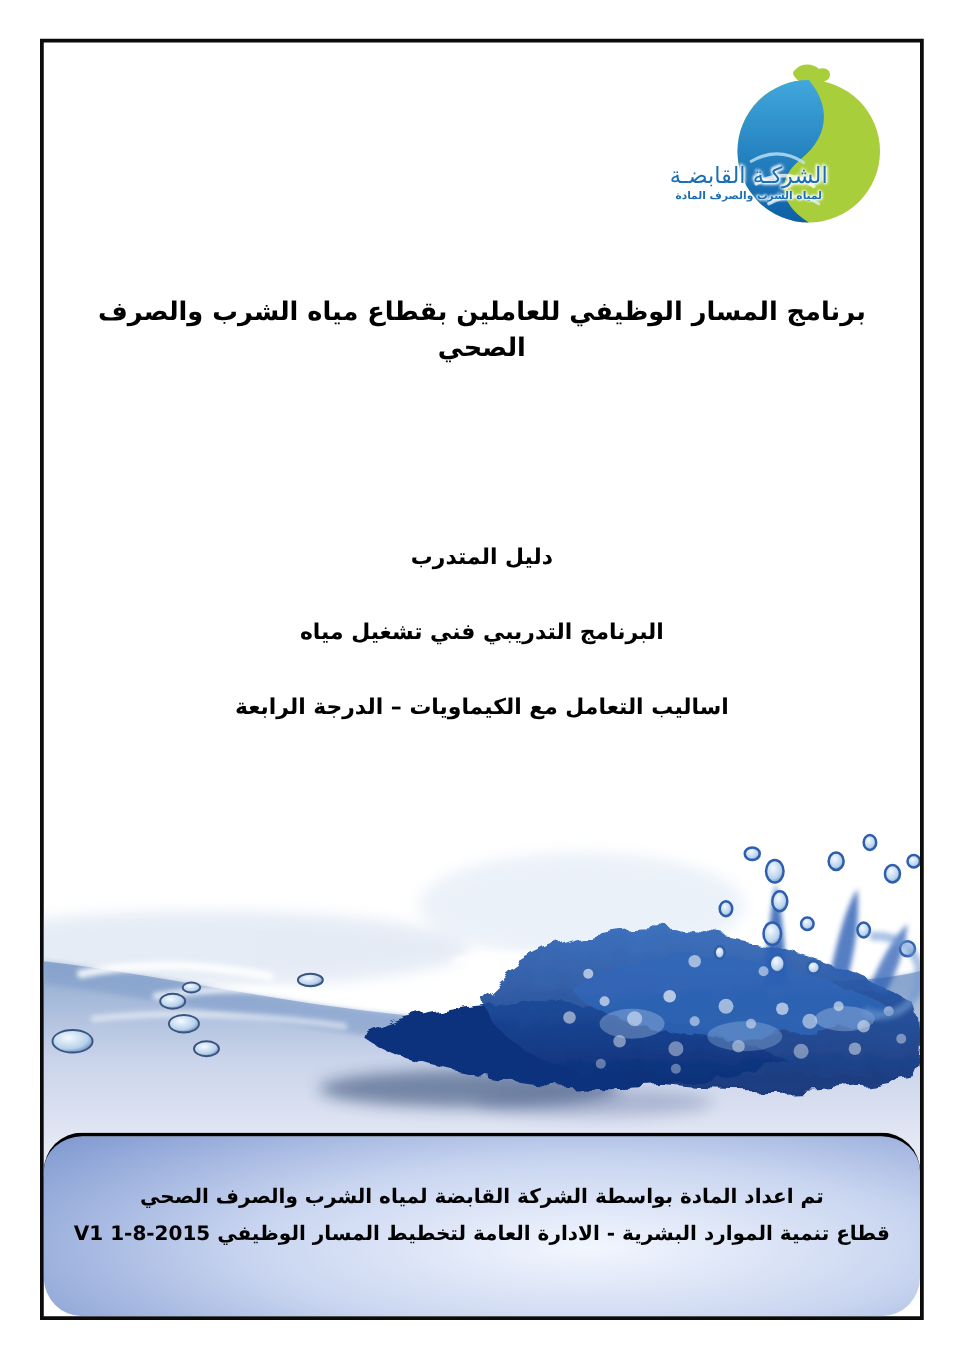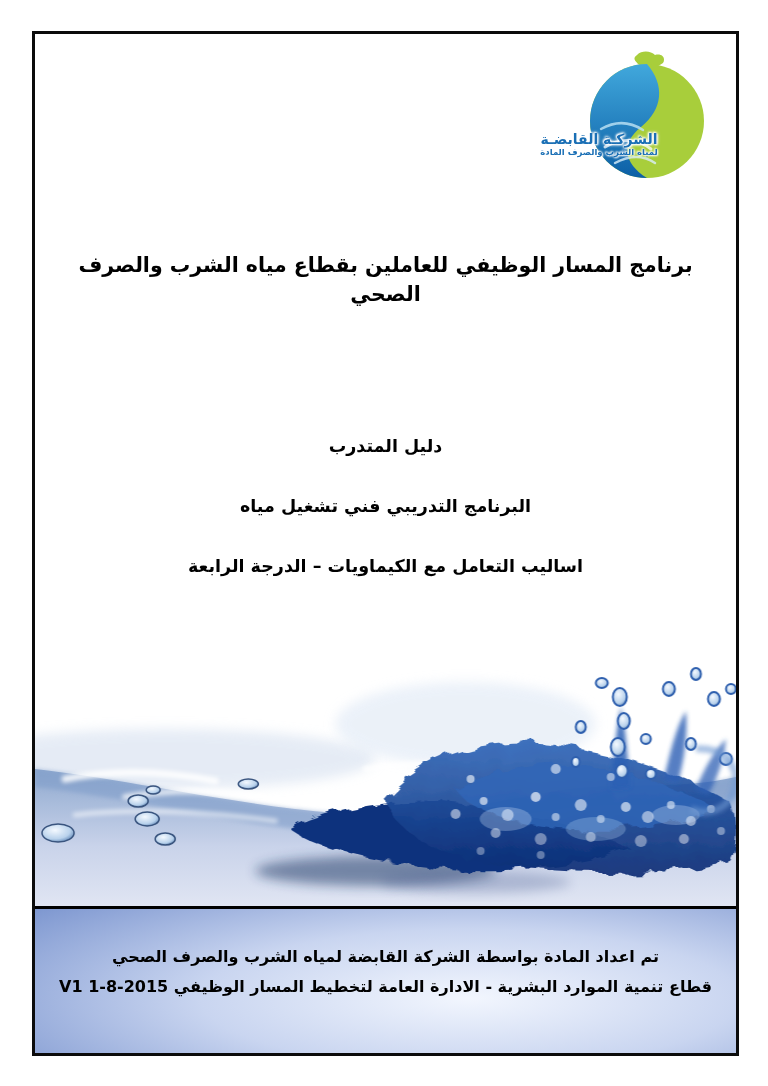--- a/index.html
+++ b/index.html
@@ -2,35 +2,35 @@
 <html lang="ar"><head>
 <meta charset="utf-8">
 <style>
   html,body{margin:0;padding:0;background:#ffffff;}
   body{width:768px;height:1086px;position:relative;font-family:"DejaVu Sans",sans-serif;overflow:hidden;}
   .frame{position:absolute;left:32px;top:31px;width:707px;height:1025px;border:3px solid #0b0b0b;background:#ffffff;box-sizing:border-box;}
   
   .logo{position:absolute;left:470px;top:17px;width:205px;height:152px;}
   .logo-mark{position:absolute;right:0;top:0;width:125px;height:135px;}
   .logo-text{position:absolute;left:14px;top:80px;width:160px;text-align:center;direction:rtl;line-height:1.15;}
-  .logo-name{font-size:14px;font-weight:bold;color:#1a6fb5;
+  .logo-name{font-size:18px;font-weight:normal;color:#1a6fb5;
     text-shadow:0 0 2px #fff,0 0 3px #fff,0 0 4px #fff,1px 1px 2px #fff,-1px -1px 2px #fff;}
   .logo-sub{font-size:8.5px;font-weight:bold;color:#1a6fb5;margin-top:1px;
     text-shadow:0 0 2px #fff,0 0 3px #fff,1px 1px 2px #fff,-1px -1px 2px #fff;}
   
-  .title{position:absolute;top:201px;left:18px;right:18px;margin:16px;text-align:center;direction:rtl;
+  .title{position:absolute;top:201px;left:18px;right:18px;margin:0;text-align:center;direction:rtl;
     font-size:20.5px;font-weight:bold;color:#000;line-height:1.4;}
   .body-block{position:absolute;top:388px;left:0;right:0;text-align:center;direction:rtl;}
   .body-block p{margin:12px 0 36px 0;font-size:17.5px;font-weight:bold;color:#000;line-height:24px;}
   
   .water{position:absolute;left:0;top:585px;width:100%;height:322px;display:block;}
   
   .footer{position:absolute;left:0;right:0;bottom:0;height:111px;border-top:3px solid #000;box-sizing:content-box;
     background:radial-gradient(120% 150% at 62% 62%, #f2f6fe 0%, #c9d5f0 32%, #8099d1 65%, #3f5ea6 100%);
-    text-align:center;direction:rtl;padding-top:33px;}
+    text-align:center;direction:rtl;padding-top:33px;border-radius:31px;}
   .footer p{margin:0;font-size:16px;font-weight:bold;color:#000;line-height:30px;}
 </style>
 </head>
 <body>
 
 <div class="frame">
 
   <div class="logo">
     <svg class="logo-mark" viewBox="0 0 125 135">
       <defs>

